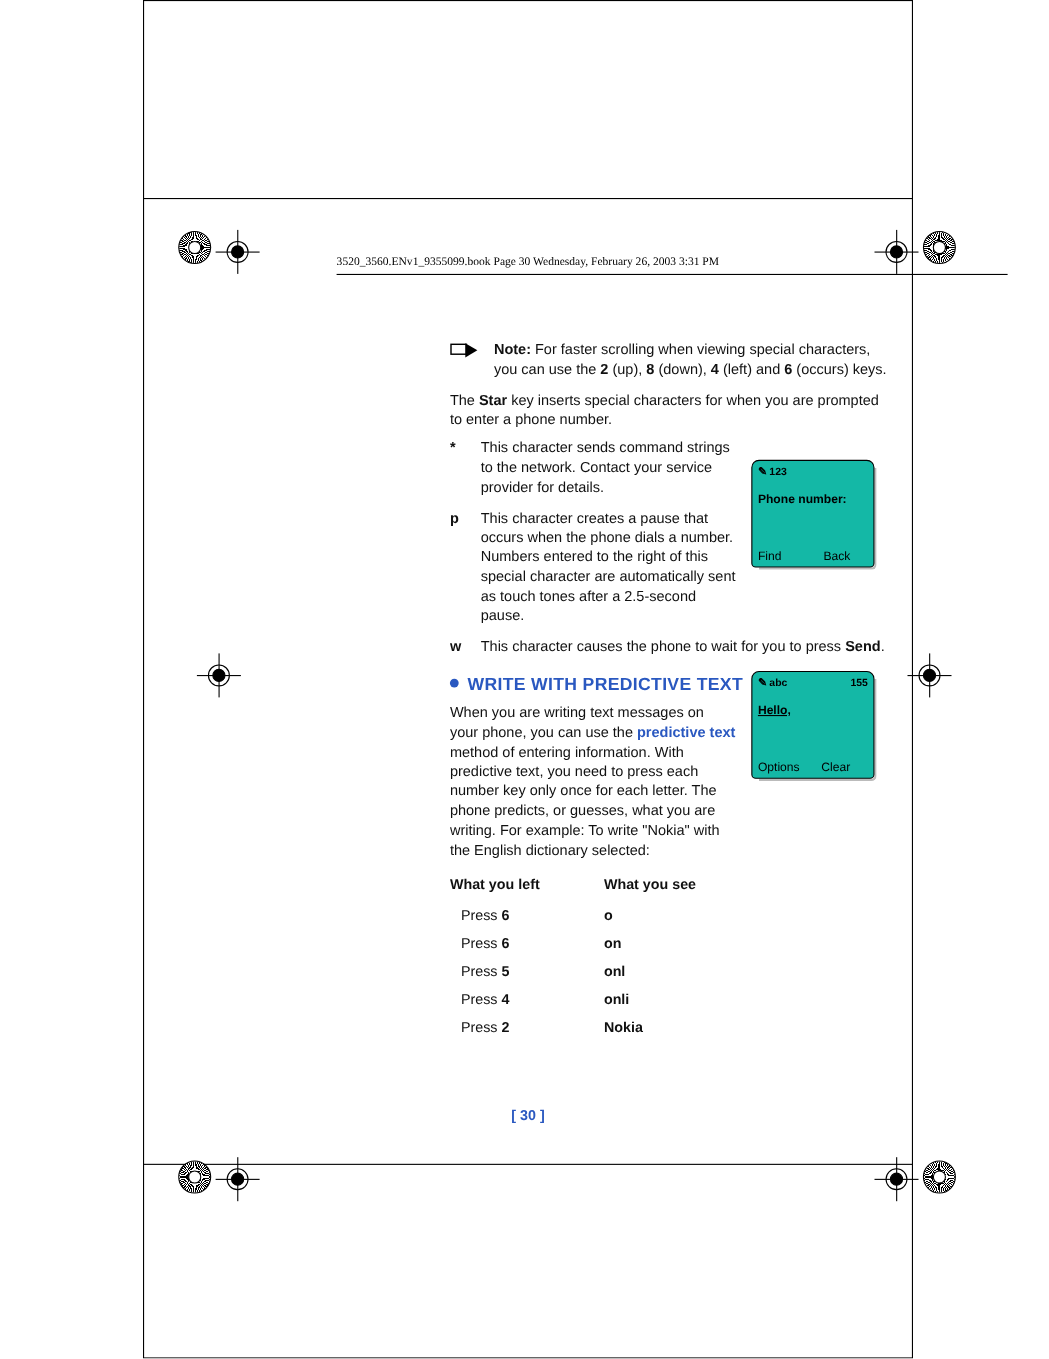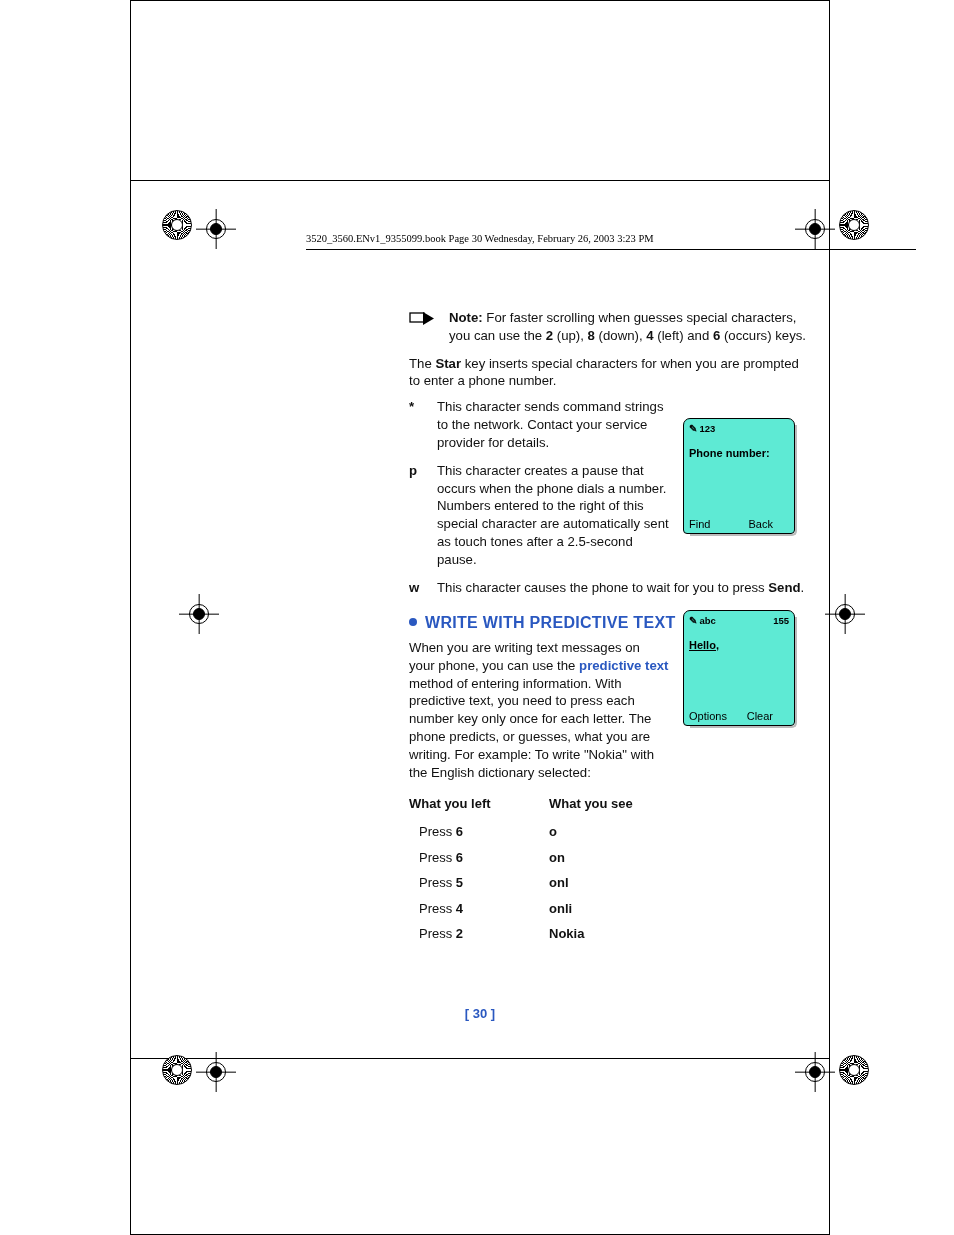--- a/index.html
+++ b/index.html
@@ -168,24 +168,24 @@
     top:1005px;
     left:0;
     color:#2a58c0;
     font-size:13px;
     font-weight:600;
   }
   
   .screen {
     position:absolute;
     width:112px;
-    height:116px;
+    height:98px;
     border:1.4px solid #000;
     border-radius:7px 7px 4px 4px;
-    background:#5eead4;
+    background:#14b8a6;
     font-family: Arial, sans-serif;
     font-size:11px;
     padding:4px 5px;
   }
   .screen::after{
     content:"";
     position:absolute;
     right:-3px;
     bottom:-3px;
     top:6px;
@@ -265,34 +265,34 @@
 <div class="reg-group" style="top:1000px; right:65px;">
   <div class="reg-mark" style="right:60px; top:58px;">
       <div class="reg-circle"></div>
       <div class="reg-circle-inner"></div>
     </div>
   <div class="radial" style="right:20px; top:55px;"></div>
 </div>
 
 <div class="page">
 
-  <div class="header-line">3520_3560.ENv1_9355099.book  Page 30  Wednesday, February 26, 2003  3:23 PM</div>
+  <div class="header-line">3520_3560.ENv1_9355099.book  Page 30  Wednesday, February 26, 2003  3:31 PM</div>
   <div class="header-rule"></div>
 
   <div class="content">
 
     <div class="note-row">
       <div class="note-icon arrow-icon">
         <svg viewBox="0 0 26 18">
             <rect x="1" y="2" width="14" height="9" fill="none" stroke="#000" stroke-width="1.3"></rect>
             <polygon points="14,1 14,14 25,7.5" fill="#000"></polygon>
           </svg>
       </div>
       <div class="note-text">
-        <strong>Note:</strong><span> For faster scrolling when guesses special characters, you can use the </span><strong>2</strong><span> (up), </span><strong>8</strong><span> (down), </span><strong>4</strong><span> (left) and </span><strong>6</strong><span> (occurs) keys.</span>
+        <strong>Note:</strong><span> For faster scrolling when viewing special characters, you can use the </span><strong>2</strong><span> (up), </span><strong>8</strong><span> (down), </span><strong>4</strong><span> (left) and </span><strong>6</strong><span> (occurs) keys.</span>
       </div>
     </div>
 
     <div class="para">
       <span>The </span><strong>Star</strong><span> key inserts special characters for when you are prompted to enter a phone number.</span>
     </div>
 
     <div class="char-list">
       <div class="char-entry">
         <div class="char-key">*</div>

